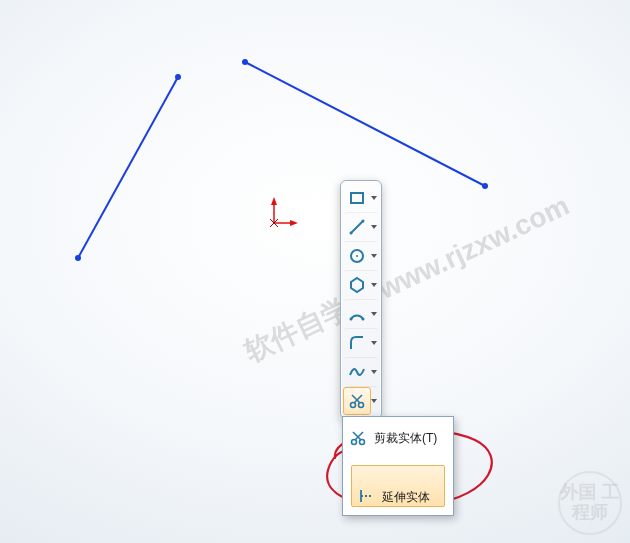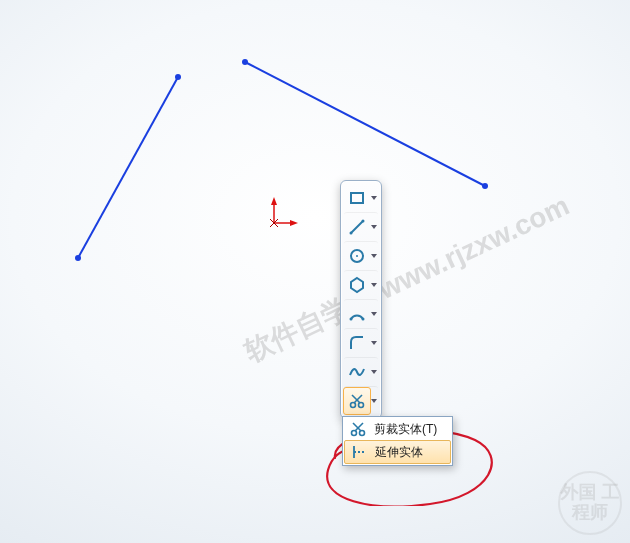--- a/index.html
+++ b/index.html
@@ -110,31 +110,32 @@
     top: 416px;
     background: #ffffff;
     border: 1px solid #8aa5c2;
     box-shadow: 2px 3px 8px rgba(0,0,0,0.25);
     z-index: 20;
     padding: 1px;
   }
   .flyout-item {
     display: flex;
     align-items: center;
-    height: 22px;
+    height: 40px;
     padding: 0 14px 0 4px;
     white-space: nowrap;
     gap: 6px;
     color: #222;
   }
   .flyout-item.highlight {
     background: linear-gradient(to bottom, #fff3dc, #ffe2ad);
     border: 1px solid #e8b65a;
     border-radius: 2px;
-    margin: 0;
+    margin: 7px;
+    align-items: flex-end;
   }
   .flyout-item .icon {
     width: 20px;
     height: 20px;
     display: flex;
     align-items: center;
     justify-content: center;
   }
   .marker-ellipse {
     position: absolute;

